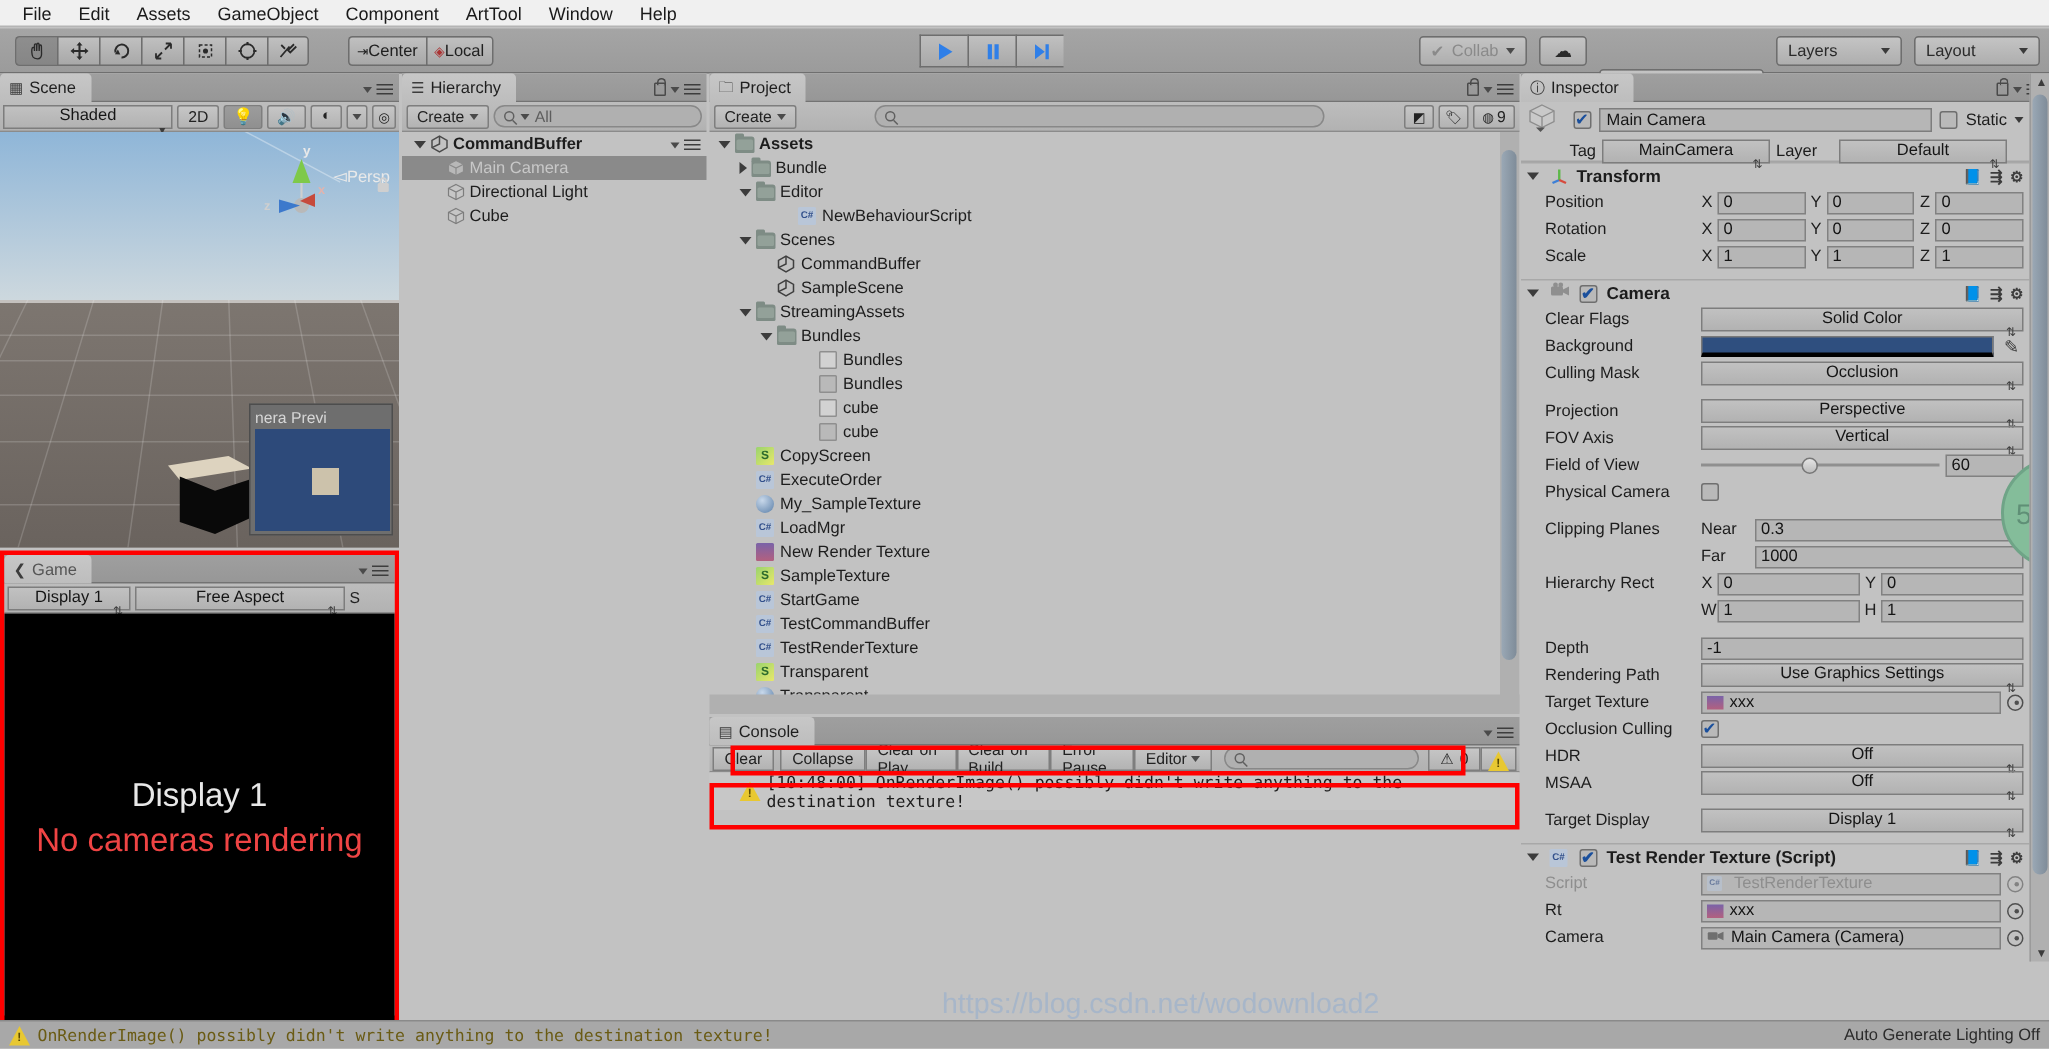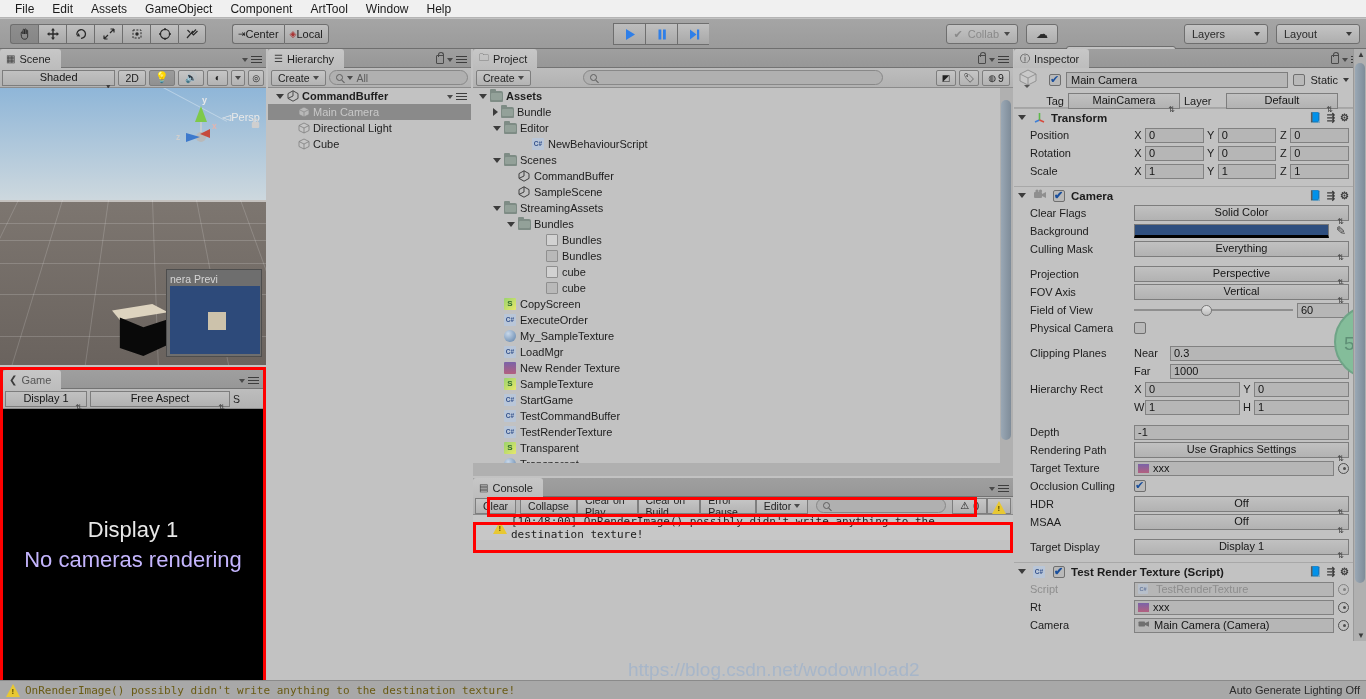--- a/index.html
+++ b/index.html
@@ -119,21 +119,21 @@
                  background:#6e6e6e; border:1px solid #4d4d4d; padding:3px; }
   .cam-preview .cp-title { color:#d6d6d6; font-size:10.5px; height:13px; overflow:hidden; white-space:nowrap;}
   .cam-preview .cp-img { width:90px; height:68px; background:#2d4a7a; position:relative;}
   .cam-preview .cp-img:after { content:""; position:absolute; left:38px; top:26px; width:18px; height:18px; background:#ccc2ab;}
 
   
   #game-panel { left:0; top:367px; width:266px; height:313px; border:3px solid #f00; }
   .game-canvas { position:relative; width:260px; height:271px; background:#000;
                  display:flex; flex-direction:column; align-items:center; justify-content:center; }
   .game-canvas .g1 { color:#e8e8e8; font-size:22px; }
-  .game-canvas .g2 { color:#c4b5fd; font-size:22px; margin-top:4px; white-space:nowrap;}
+  .game-canvas .g2 { color:#ef4444; font-size:22px; margin-top:4px; white-space:nowrap;}
 
   
   #hier-panel { left:268px; top:49px; width:203px; height:631px; }
   .hrow { height:16px; display:flex; align-items:center; font-size:11px; color:#1d1d1d; padding-left:2px; position:relative;}
   .hrow.sel { background:#8a8a8a; color:#c8c8c8; }
   .hrow.scene { font-weight:bold; }
   .tri { width:0;height:0;border-left:4px solid transparent;border-right:4px solid transparent;border-top:5px solid #3c3c3c; margin-right:3px;}
   .tri.r { border:none; border-top:4px solid transparent;border-bottom:4px solid transparent;border-left:5px solid #3c3c3c; }
   .uico { width:12px;height:12px;margin-right:3px;display:inline-block;}
   .cubeico { width:12px;height:12px;margin-right:3px;display:inline-block; position:relative; }
@@ -876,21 +876,21 @@
         </span>
       </div>
       <div class="prow2">
         <span class="plabel">Background</span>
         <span class="colorfield" style="background: rgb(47, 79, 127);"></span>
         <span class="eyedrop">✎</span>
       </div>
       <div class="prow2">
         <span class="plabel">Culling Mask</span>
         <span class="pdrop" style="flex:1;">
-          <span>Everything</span>
+          <span>Occlusion</span>
           <span class="arr">⇅</span>
         </span>
       </div>
       <div style="height:7px;"></div>
       <div class="prow2">
         <span class="plabel">Projection</span>
         <span class="pdrop" style="flex:1;">
           <span>Perspective</span>
           <span class="arr">⇅</span>
         </span>

